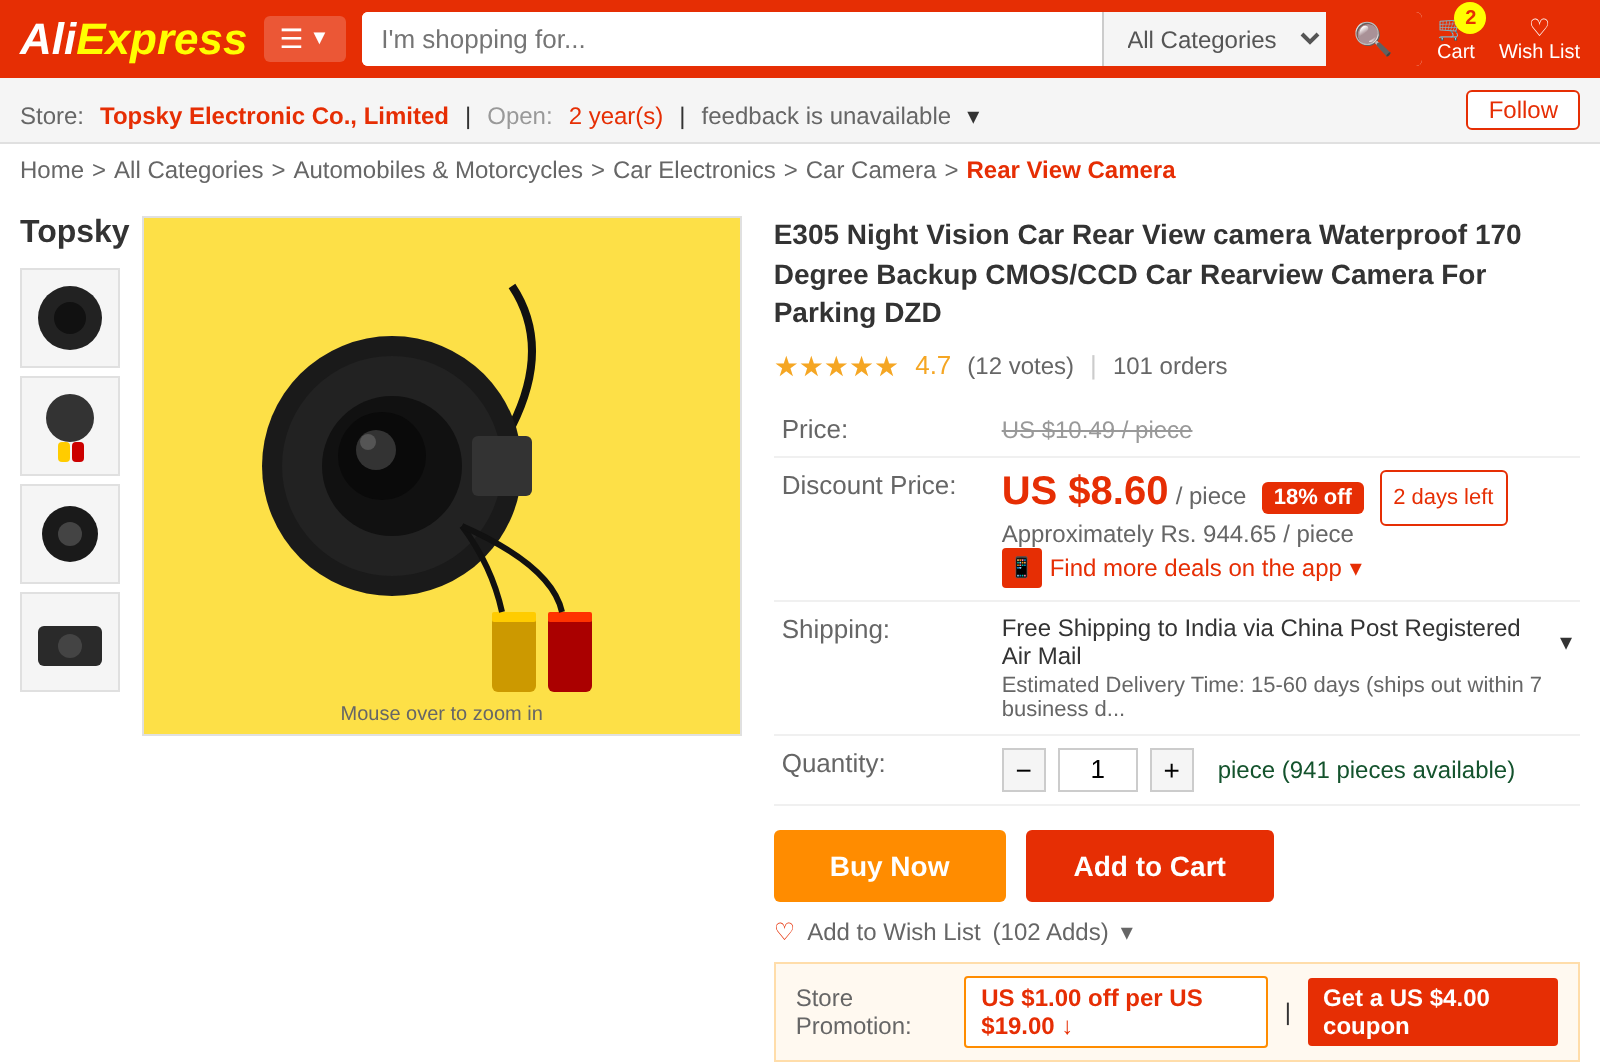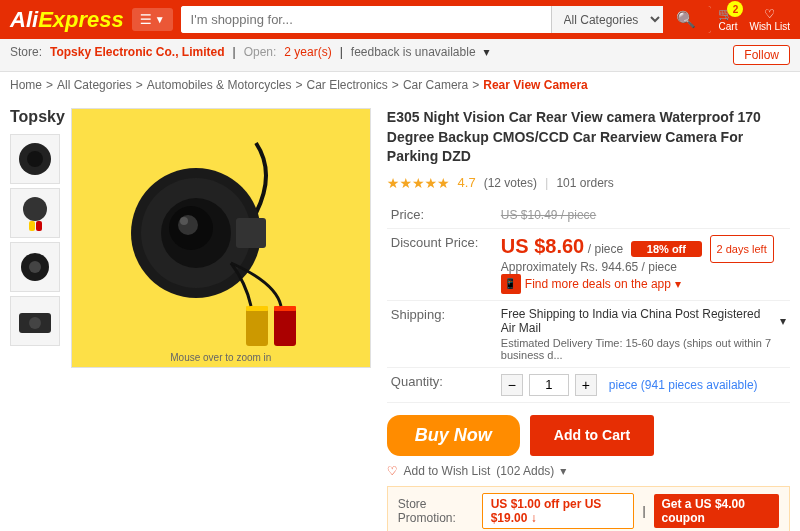--- a/index.html
+++ b/index.html
@@ -13,21 +13,21 @@
     .search-bar { flex: 1; display: flex; background: #fff; border-radius: 3px; overflow: hidden; }
     .search-bar input { flex: 1; border: none; outline: none; padding: 6px 10px; font-size: 13px; }
     .category-select { border: none; border-left: 1px solid #ccc; padding: 0 8px; background: #f5f5f5; color: #555; font-size: 12px; cursor: pointer; }
     .search-btn { background: #e62e04; border: none; padding: 0 14px; cursor: pointer; color: #fff; font-size: 16px; }
     .header-icons { display: flex; align-items: center; gap: 12px; color: #fff; font-size: 12px; }
     .cart-icon { position: relative; cursor: pointer; }
     .cart-badge { background: #ff0; color: #e62e04; border-radius: 50%; width: 16px; height: 16px; display: flex; align-items: center; justify-content: center; font-size: 10px; font-weight: bold; position: absolute; top: -6px; right: -6px; }
     .wish-list { cursor: pointer; display: flex; flex-direction: column; align-items: center; }
 
     
-    .store-bar { background: #f5f5f5; border-bottom: 1px solid #e0e0e0; padding: 6px 10px; display: flex; align-items: flex-start; gap: 8px; font-size: 12px; }
+    .store-bar { background: #f5f5f5; border-bottom: 1px solid #e0e0e0; padding: 6px 10px; display: flex; align-items: flex-end; gap: 8px; font-size: 12px; }
     .store-label { color: #666; }
     .store-name { color: #e62e04; font-weight: bold; cursor: pointer; }
     .open-label { color: #999; }
     .open-years { color: #e62e04; }
     .feedback-link { color: #666; cursor: pointer; }
     .follow-btn { margin-left: auto; border: 1px solid #e62e04; color: #e62e04; background: #fff; padding: 2px 10px; border-radius: 3px; cursor: pointer; font-size: 12px; }
 
     
     .breadcrumb { padding: 6px 10px; font-size: 12px; color: #666; display: flex; align-items: center; gap: 4px; }
     .breadcrumb a { color: #666; text-decoration: none; cursor: pointer; }
@@ -51,41 +51,41 @@
     .orders { color: #666; font-size: 12px; }
 
     
     .price-table { width: 100%; border-collapse: collapse; }
     .price-table tr { border-bottom: 1px solid #f0f0f0; }
     .price-table td { padding: 6px 4px; vertical-align: top; font-size: 13px; }
     .price-label { color: #666; width: 110px; white-space: nowrap; }
     .original-price { color: #999; text-decoration: line-through; font-size: 12px; }
     .discount-price { color: #e62e04; font-size: 20px; font-weight: bold; }
     .price-unit { color: #666; font-size: 12px; }
-    .discount-badge { background: #e62e04; color: #fff; padding: 2px 16px; border-radius: 3px; font-size: 11px; font-weight: bold; margin: 16px 4px; }
+    .discount-badge { background: #e62e04; color: #fff; padding: 2px 6px; border-radius: 3px; font-size: 11px; font-weight: bold; margin: 16px 4px; }
     .days-left { border: 1px solid #e62e04; color: #e62e04; padding: 7px 6px; border-radius: 3px; font-size: 11px; }
     .rupee-price { color: #666; font-size: 12px; margin-top: 2px; }
     .app-deal { display: flex; align-items: center; gap: 4px; color: #e62e04; font-size: 12px; cursor: pointer; }
     .app-deal-icon { width: 20px; height: 20px; background: #e62e04; display: inline-flex; align-items: center; justify-content: center; border-radius: 2px; }
     .shipping-method { color: #333; font-size: 12px; display: flex; align-items: center; gap: 4px; }
     .shipping-detail { color: #666; font-size: 11px; margin-top: 2px; }
 
     
     .qty-control { display: flex; align-items: center; gap: 6px; }
     .qty-btn { width: 22px; height: 22px; border: 1px solid #ccc; background: #f5f5f5; cursor: pointer; display: flex; align-items: center; justify-content: center; font-size: 14px; }
     .qty-input { width: 40px; height: 22px; text-align: center; border: 1px solid #ccc; font-size: 13px; }
-    .qty-available { color: #3b82f6; font-size: 12px; margin-left: 6px; }
+    .qty-available { color: #14532d; font-size: 12px; margin-left: 6px; }
 
     
     .total-price { color: #e62e04; font-size: 15px; font-weight: bold; }
     .total-approx { color: #666; font-size: 12px; margin-left: 6px; }
 
     
     .action-buttons { display: flex; gap: 10px; margin: 12px 0 8px 0; }
-    .buy-now-btn { background: #ff8c00; color: #fff; border: none; padding: 10px 28px; font-size: 18px; font-weight: bold; border-radius: 13px; cursor: pointer; font-style: italic; }
+    .buy-now-btn { background: #ff8c00; color: #fff; border: none; padding: 10px 28px; font-size: 14px; font-weight: bold; border-radius: 3px; cursor: pointer; }
     .add-cart-btn { background: #e62e04; color: #fff; border: none; padding: 10px 24px; font-size: 14px; font-weight: bold; border-radius: 3px; cursor: pointer; }
 
     
     .wishlist-row { display: flex; align-items: center; gap: 6px; font-size: 12px; color: #666; cursor: pointer; }
     .heart-icon { color: #e62e04; }
 
     
     .promo-bar { background: #fff9f0; border: 1px solid #ffddaa; padding: 6px 10px; display: flex; align-items: center; gap: 8px; margin-top: 8px; font-size: 12px; }
     .promo-label { color: #666; }
     .promo-deal { background: #fff; border: 1px solid #ff8c00; color: #e62e04; padding: 3px 8px; border-radius: 2px; font-size: 12px; font-weight: bold; }

